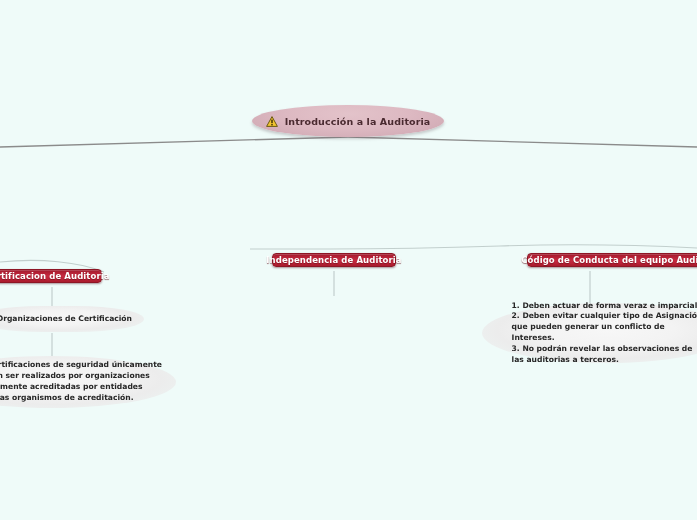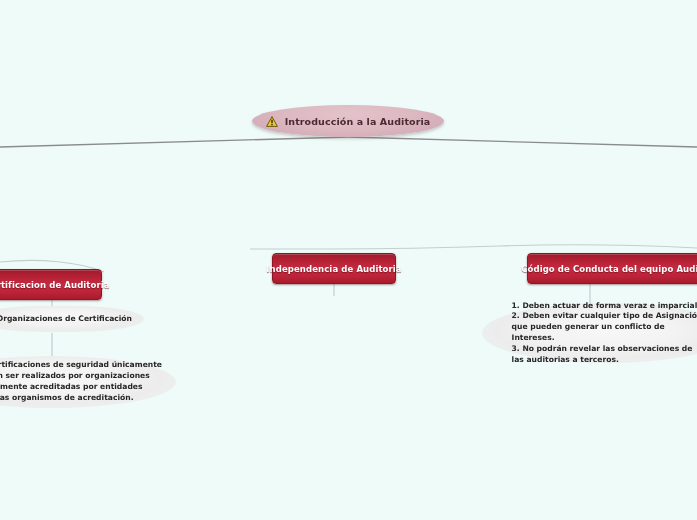--- a/index.html
+++ b/index.html
@@ -56,21 +56,21 @@
   .warn-icon {
     width: 12px;
     height: 11px;
     flex: 0 0 auto;
     display: block;
   }
 
   
   .branch-node {
     position: absolute;
-    height: 31px;
+    height: 14px;
     border-radius: 4px;
     background: linear-gradient(to bottom, #9e1b2d 0%, #b01f33 18%, #c62a40 50%, #bb2338 78%, #a81a2c 100%);
     border: 1px solid #8d1625;
     box-shadow: 0 1px 2px rgba(80,20,30,0.45), inset 0 1px 0 rgba(255,255,255,0.18);
     display: flex;
     align-items: center;
     justify-content: center;
     padding: 0 17px;
     box-sizing: border-box;
   }

